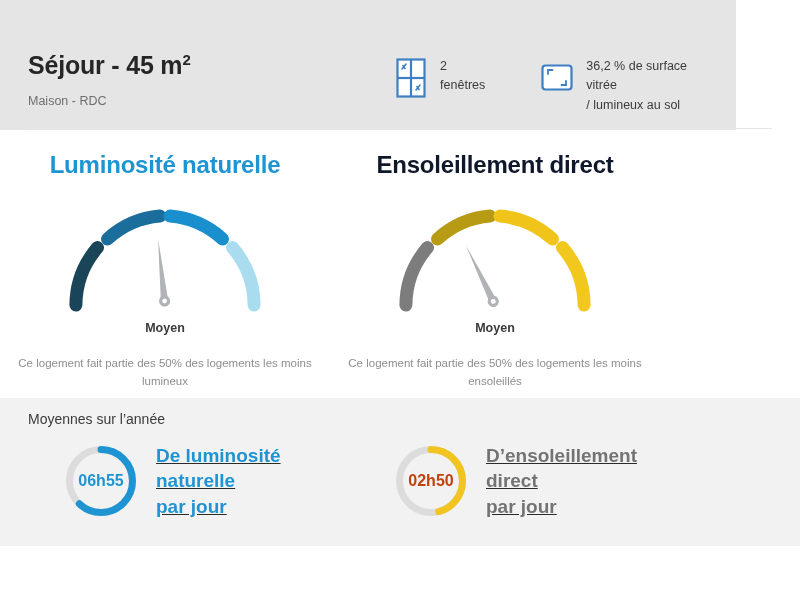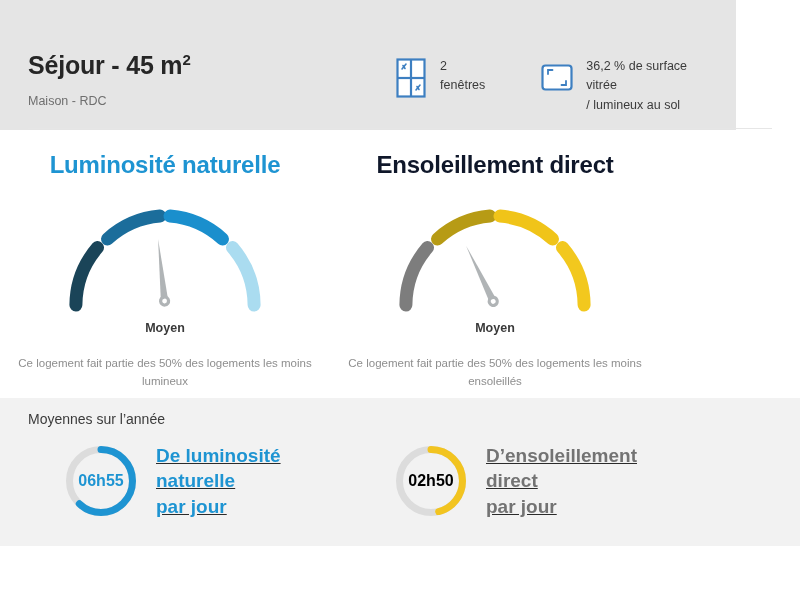--- a/index.html
+++ b/index.html
@@ -173,21 +173,21 @@
     position: absolute;
     left: 0; top: 0;
     width: 78px; height: 78px;
     display: flex;
     align-items: center;
     justify-content: center;
     font-size: 16px;
     font-weight: bold;
   }
   .donut-value.blue   { color: #1e94d2; }
-  .donut-value.yellow { color: #000000; }
+  .donut-value.yellow { color: #c2410c; }
   .avg-text {
     font-size: 19px;
     font-weight: bold;
     line-height: 1.35;
     white-space: pre-line;
   }
   .avg-text.blue   { color: #1e94d2; }
   .avg-text.yellow { color: #737373; }
 
   .footer-white {

